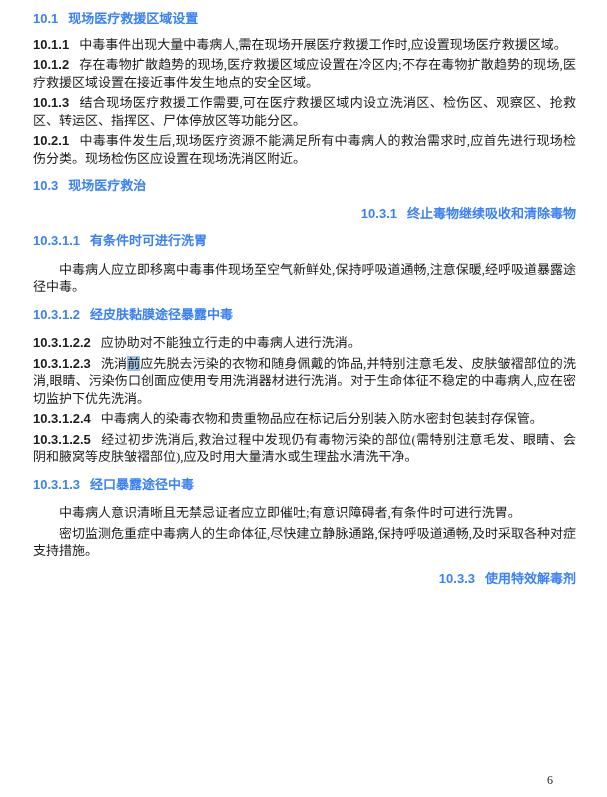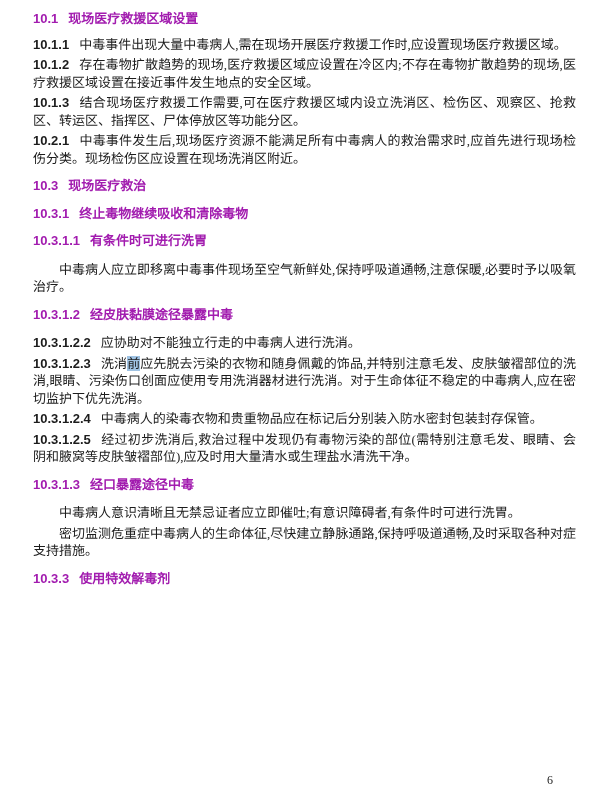--- a/index.html
+++ b/index.html
@@ -17,25 +17,25 @@
     overflow: hidden;
     font-family: "Liberation Serif", "DejaVu Serif", serif;
     font-size: 13px;
     line-height: 17.5px;
     color: #1c1c1c;
     text-align: justify;
   }
   .h2, .h3, .h4 {
     font-family: "Liberation Sans", "DejaVu Sans", sans-serif;
     font-weight: bold;
-    color: #a21caf;
+    color: #3b82f6;
     text-align: left;
   }
   .h2 { margin: 10px 0 8px 0; }
-  .h3 { margin: 10px 0 10px 0; }
+  .h3 { margin: 10px 0 10px 0; text-align: right; }
   .h4 { margin: 10px 0 11px 0; }
   .page > :first-child { margin-top: 0; }
   .clause { margin: 0 0 3px 0; }
   .para   { margin: 0 0 3px 0; text-indent: 2em; }
   .num {
     font-family: "Liberation Sans", "DejaVu Sans", sans-serif;
     font-weight: bold;
     margin-right: 10px;
     white-space: nowrap;
   }
@@ -69,21 +69,21 @@
 
   <p class="clause"><span class="num">10.2.1</span><span>中毒事件发生后,现场医疗资源不能满足所有中毒病人的救治需求时,应首先进行现场检伤分类。现场检伤区应设置在现场洗消区附近。</span></p>
 
 
   <p class="h2"><span class="num">10.3</span><span>现场医疗救治</span></p>
 
   <p class="h3"><span class="num">10.3.1</span><span>终止毒物继续吸收和清除毒物</span></p>
 
   <p class="h4"><span class="num">10.3.1.1</span><span>有条件时可进行洗胃</span></p>
 
-  <p class="para">中毒病人应立即移离中毒事件现场至空气新鲜处,保持呼吸道通畅,注意保暖,必要时予以吸氧治疗。</p>
+  <p class="para">中毒病人应立即移离中毒事件现场至空气新鲜处,保持呼吸道通畅,注意保暖,经呼吸道暴露途径中毒。</p>
 
   <p class="h4"><span class="num">10.3.1.2</span><span>经皮肤黏膜途径暴露中毒</span></p>
 
 
   <p class="clause"><span class="num">10.3.1.2.2</span><span>应协助对不能独立行走的中毒病人进行洗消。</span></p>
 
   <p class="clause"><span class="num">10.3.1.2.3</span><span>洗消</span><span class="hl" style="background-color: rgb(159, 194, 226);">前</span><span>应先脱去污染的衣物和随身佩戴的饰品,并特别注意毛发、皮肤皱褶部位的洗消,眼睛、污染伤口创面应使用专用洗消器材进行洗消。对于生命体征不稳定的中毒病人,应在密切监护下优先洗消。</span></p>
 
   <p class="clause"><span class="num">10.3.1.2.4</span><span>中毒病人的染毒衣物和贵重物品应在标记后分别装入防水密封包装封存保管。</span></p>
 

